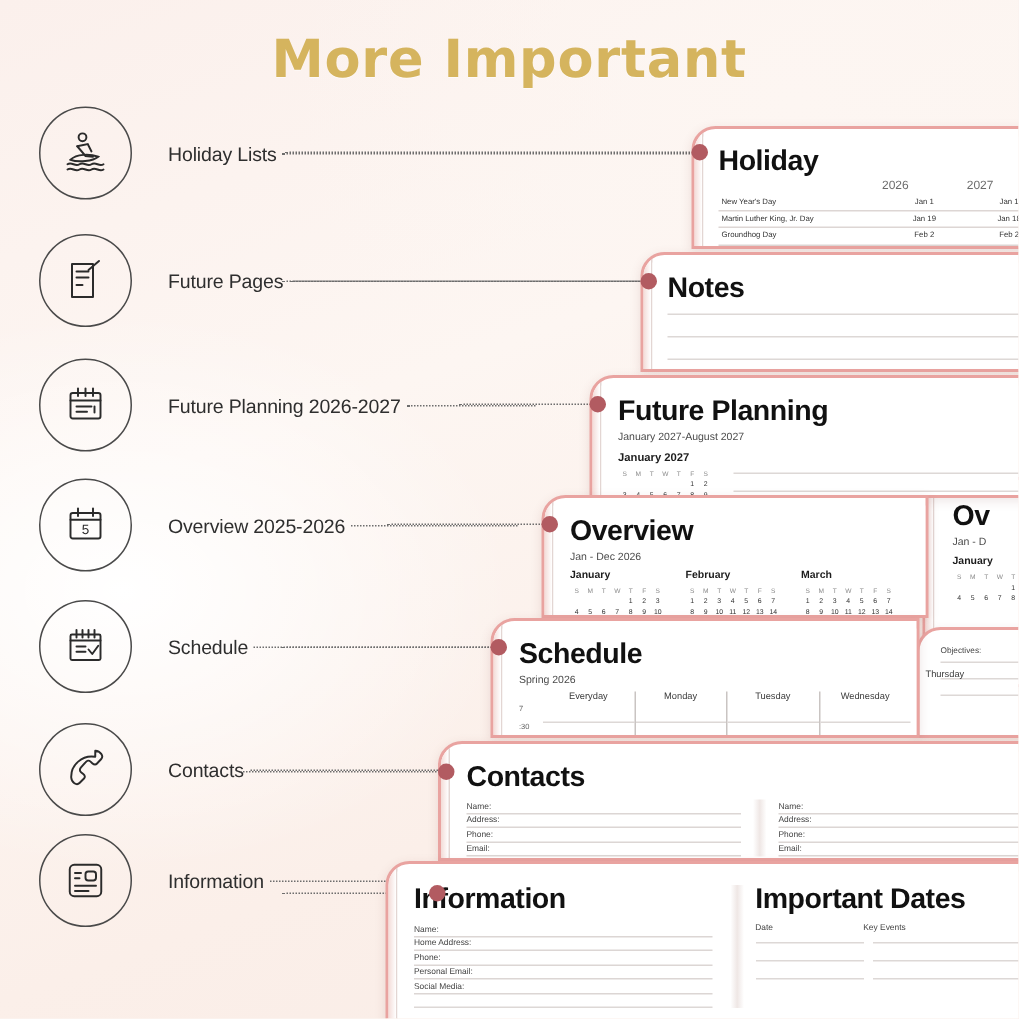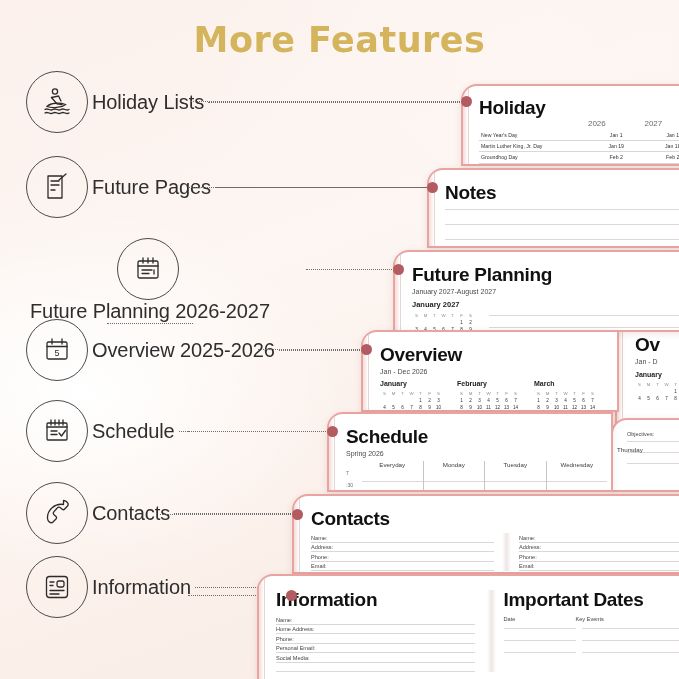--- a/index.html
+++ b/index.html
@@ -37,22 +37,22 @@
   }
   .ficon {
     width:62px; height:62px; border-radius:50%;
     border:1.3px solid #4a4a4a;
     display:flex; align-items:center; justify-content:center;
     background:transparent;
     flex:0 0 auto;
   }
   .ficon svg { display:block; }
   .flabel {
-    margin-left:4px;
-    font-size:20px;
+    margin-left:24px;
+    font-size:13px;
     color:#2e2e2e;
     white-space:nowrap;
     font-family:"Liberation Sans", sans-serif;
     letter-spacing:-0.1px;
   }
   .dots {
     height:1px; margin-left:4px;
     border-top:1.6px dotted #6d6d6d;
     align-self:center;
   }
@@ -125,21 +125,21 @@
   .halfpage { flex:1; padding:0 8px; }
   .pagegap { width:9px; background:linear-gradient(90deg,#ffffff,#efe7e5,#ffffff); }
 
   .objbox { font-size:5.5px; color:#444; }
 </style>
 </head>
 <body>
 
 <div id="stage">
 
-  <div class="title">More Features</div>
+  <div class="title">More Important</div>
 
   <div class="feature" style="top:70px;">
     <div class="ficon">
       <svg width="38" height="38" viewBox="0 0 38 38" fill="none" stroke="#2b2b2b" stroke-width="1.3" stroke-linecap="round">
         <circle cx="17" cy="8.5" r="2.6"></circle>
         <path d="M13.5 14.5 L20.5 13 L23 18"></path>
         <path d="M13.5 14.5 L19 21 L24 21.5"></path>
         <path d="M9 23.5 C13 19.5, 22 19.5, 27.5 21.5 C24 24.5, 14 25.5, 9 23.5 Z"></path>
         <path d="M7 26.5 c3,-2 5,2 8,0 s5,2 8,0 s5,2 8,0"></path>
         <path d="M7 30 c3,-2 5,2 8,0 s5,2 8,0 s5,2 8,0"></path>
@@ -156,21 +156,21 @@
         <path d="M12 12 h8"></path>
           <path d="M12 16 h8"></path>
           <path d="M12 21 h4"></path>
         <path d="M20 11 L27 5"></path>
       </svg>
     </div>
     <div class="flabel">Future Pages</div>
     <div class="dots" style="width:250px;"></div>
   </div>
 
-  <div class="feature" style="top:238px;flex-direction:column;">
+  <div class="feature" style="top:238px;">
     <div class="ficon">
       <svg width="36" height="36" viewBox="0 0 36 36" fill="none" stroke="#2b2b2b" stroke-width="1.3" stroke-linecap="round">
         <rect x="8" y="10" width="20" height="17" rx="1.5"></rect>
         <path d="M8 15 h20"></path>
         <path d="M13 7 v5"></path>
           <path d="M18 7 v5"></path>
           <path d="M23 7 v5"></path>
         <path d="M12 19 h10"></path>
           <path d="M12 22.5 h7"></path>
           <path d="M24 19 v4"></path>

